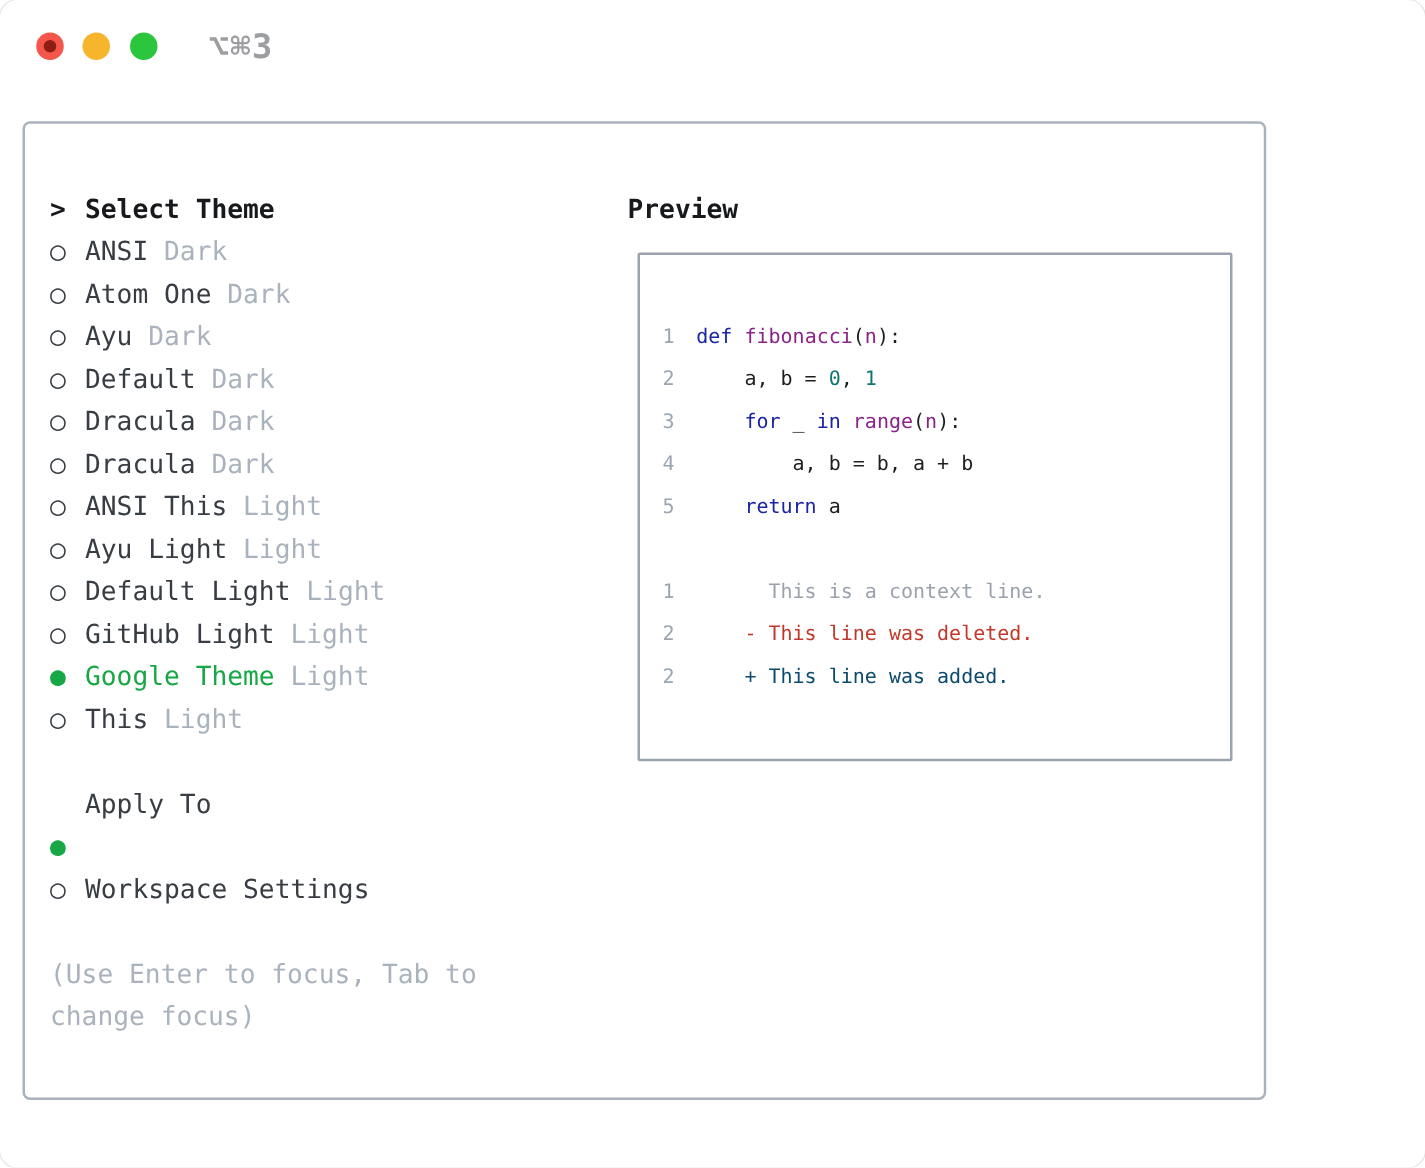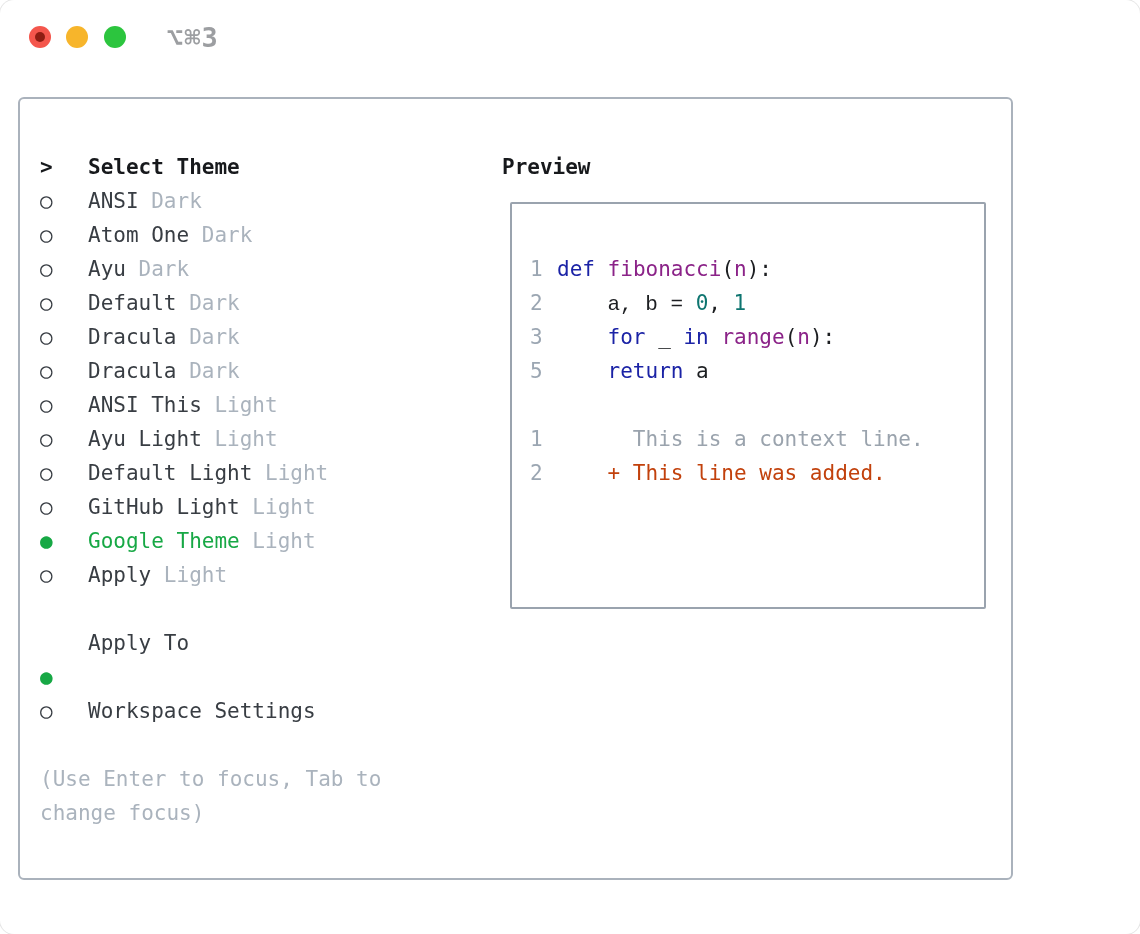--- a/index.html
+++ b/index.html
@@ -29,40 +29,40 @@
     position:absolute;left:18px;top:97px;width:995px;height:783px;
     border:2px solid var(--panel-border);border-radius:6px;box-sizing:border-box;
     background:#ffffff;
   }
   
   .left{position:absolute;left:20px;top:51px;width:450px;}
   .row{display:flex;height:34px;line-height:34px;font-size:21px;color:var(--text-dark);white-space:pre;}
   .row .mark{flex:none;width:28px;color:var(--text-dark);}
   .row .mark.sel{color:var(--accent-green);}
   .row .mark.prompt{font-weight:bold;color:var(--text-black);}
-  .row .nm{color:var(--text-dark);margin-left:20px;}
+  .row .nm{color:var(--text-dark);}
   .row.sel .nm{color:var(--accent-green);}
   .row .variant{color:var(--muted);text-align:right;}
   .row.hdr{font-weight:bold;color:var(--text-black);}
   .row.hdr .nm{color:var(--text-black);}
   .row.subhdr{color:var(--text-black);text-align:right;}
   .row.subhdr .mark{visibility:hidden;}
   .row.spacer{height:34px;}
   .row.help{color:var(--muted);}
   
   .preview-title{
     position:absolute;left:482px;top:51px;height:34px;line-height:34px;
     font-size:21px;font-weight:bold;color:var(--text-black);
   }
   .preview-box{
     position:absolute;left:490px;top:103px;width:476px;height:407px;
     border:2px solid var(--box-border);border-radius:2px;box-sizing:border-box;
     padding:48px 0 0 18px;background:#ffffff;overflow:hidden;
   }
-  .cl{height:34px;line-height:34px;font-size:21px;white-space:pre;}
+  .cl{height:34px;line-height:34px;font-size:16px;white-space:pre;}
   .cl .ln{display:inline-block;width:27px;color:var(--ln-gray);}
 </style>
 </head>
 <body>
 
 <div class="window">
 
   <div class="titlebar">
     <span class="tl tl-red">
         <span class="dot"></span>
@@ -79,35 +79,37 @@
         <div class="row"><span class="mark">○</span><span class="nm">Atom One</span><span class="variant"> Dark</span></div>
         <div class="row"><span class="mark">○</span><span class="nm">Ayu</span><span class="variant"> Dark</span></div>
         <div class="row"><span class="mark">○</span><span class="nm">Default</span><span class="variant"> Dark</span></div>
         <div class="row"><span class="mark">○</span><span class="nm">Dracula</span><span class="variant"> Dark</span></div>
         <div class="row"><span class="mark">○</span><span class="nm">Dracula</span><span class="variant"> Dark</span></div>
         <div class="row"><span class="mark">○</span><span class="nm">ANSI This</span><span class="variant"> Light</span></div>
         <div class="row"><span class="mark">○</span><span class="nm">Ayu Light</span><span class="variant"> Light</span></div>
         <div class="row"><span class="mark">○</span><span class="nm">Default Light</span><span class="variant"> Light</span></div>
         <div class="row"><span class="mark">○</span><span class="nm">GitHub Light</span><span class="variant"> Light</span></div>
         <div class="row sel"><span class="mark sel">●</span><span class="nm">Google Theme</span><span class="variant"> Light</span></div>
-        <div class="row"><span class="mark">○</span><span class="nm">Apply</span><span class="variant"> Light</span></div>
+        <div class="row"><span class="mark">○</span><span class="nm">This</span><span class="variant"> Light</span></div>
         <div class="row spacer"></div>
         <div class="row subhdr"><span class="mark">○</span><span class="nm">Apply To</span></div>
         <div class="row sel"><span class="mark sel">●</span></div>
         <div class="row"><span class="mark">○</span><span class="nm">Workspace Settings</span></div>
         <div class="row spacer"></div>
         <div class="row help">(Use Enter to focus, Tab to</div>
         <div class="row help">change focus)</div>
       </div>
 
     <div class="preview-title">Preview</div>
     <div class="preview-box" id="preview-box">
         <div class="cl"><span class="ln">1</span><span class="seg" style="color: rgb(27, 35, 166);">def</span><span class="seg" style="color: rgb(28, 30, 33);"> </span><span class="seg" style="color: rgb(139, 35, 136);">fibonacci</span><span class="seg" style="color: rgb(28, 30, 33);">(</span><span class="seg" style="color: rgb(139, 35, 136);">n</span><span class="seg" style="color: rgb(28, 30, 33);">):</span></div>
-        <div class="cl"><span class="ln">2</span><span class="seg" style="color: rgb(28, 30, 33); font-family: Liberation Mono, monospace;">    a, b = </span><span class="seg" style="color: rgb(14, 117, 112);">0</span><span class="seg" style="color: rgb(28, 30, 33);">, </span><span class="seg" style="color: rgb(14, 117, 112);">1</span></div>
+        <div class="cl"><span class="ln">2</span><span class="seg" style="color: rgb(28, 30, 33);">    a, b = </span><span class="seg" style="color: rgb(14, 117, 112);">0</span><span class="seg" style="color: rgb(28, 30, 33);">, </span><span class="seg" style="color: rgb(14, 117, 112);">1</span></div>
         <div class="cl"><span class="ln">3</span><span class="seg" style="color: rgb(28, 30, 33);">    </span><span class="seg" style="color: rgb(27, 35, 166);">for</span><span class="seg" style="color: rgb(28, 30, 33);"> _ </span><span class="seg" style="color: rgb(27, 35, 166);">in</span><span class="seg" style="color: rgb(28, 30, 33);"> </span><span class="seg" style="color: rgb(139, 35, 136);">range</span><span class="seg" style="color: rgb(28, 30, 33);">(</span><span class="seg" style="color: rgb(139, 35, 136);">n</span><span class="seg" style="color: rgb(28, 30, 33);">):</span></div>
+        <div class="cl"><span class="ln">4</span><span class="seg" style="color: rgb(28, 30, 33);">        a, b = b, a + b</span></div>
         <div class="cl"><span class="ln">5</span><span class="seg" style="color: rgb(28, 30, 33);">    </span><span class="seg" style="color: rgb(27, 35, 166);">return</span><span class="seg" style="color: rgb(28, 30, 33);"> a</span></div>
         <div class="cl"></div>
         <div class="cl"><span class="ln">1</span><span class="seg" style="color: rgb(154, 163, 173);">      This is a context line.</span></div>
-        <div class="cl"><span class="ln">2</span><span class="seg" style="color: #c2410c;">    + This line was added.</span></div>
+        <div class="cl"><span class="ln">2</span><span class="seg" style="color: rgb(193, 57, 43);">    - This line was deleted.</span></div>
+        <div class="cl"><span class="ln">2</span><span class="seg" style="color: #0c4a6e;">    + This line was added.</span></div>
       </div>
   </div>
 
 </div>
 
 </body></html>

